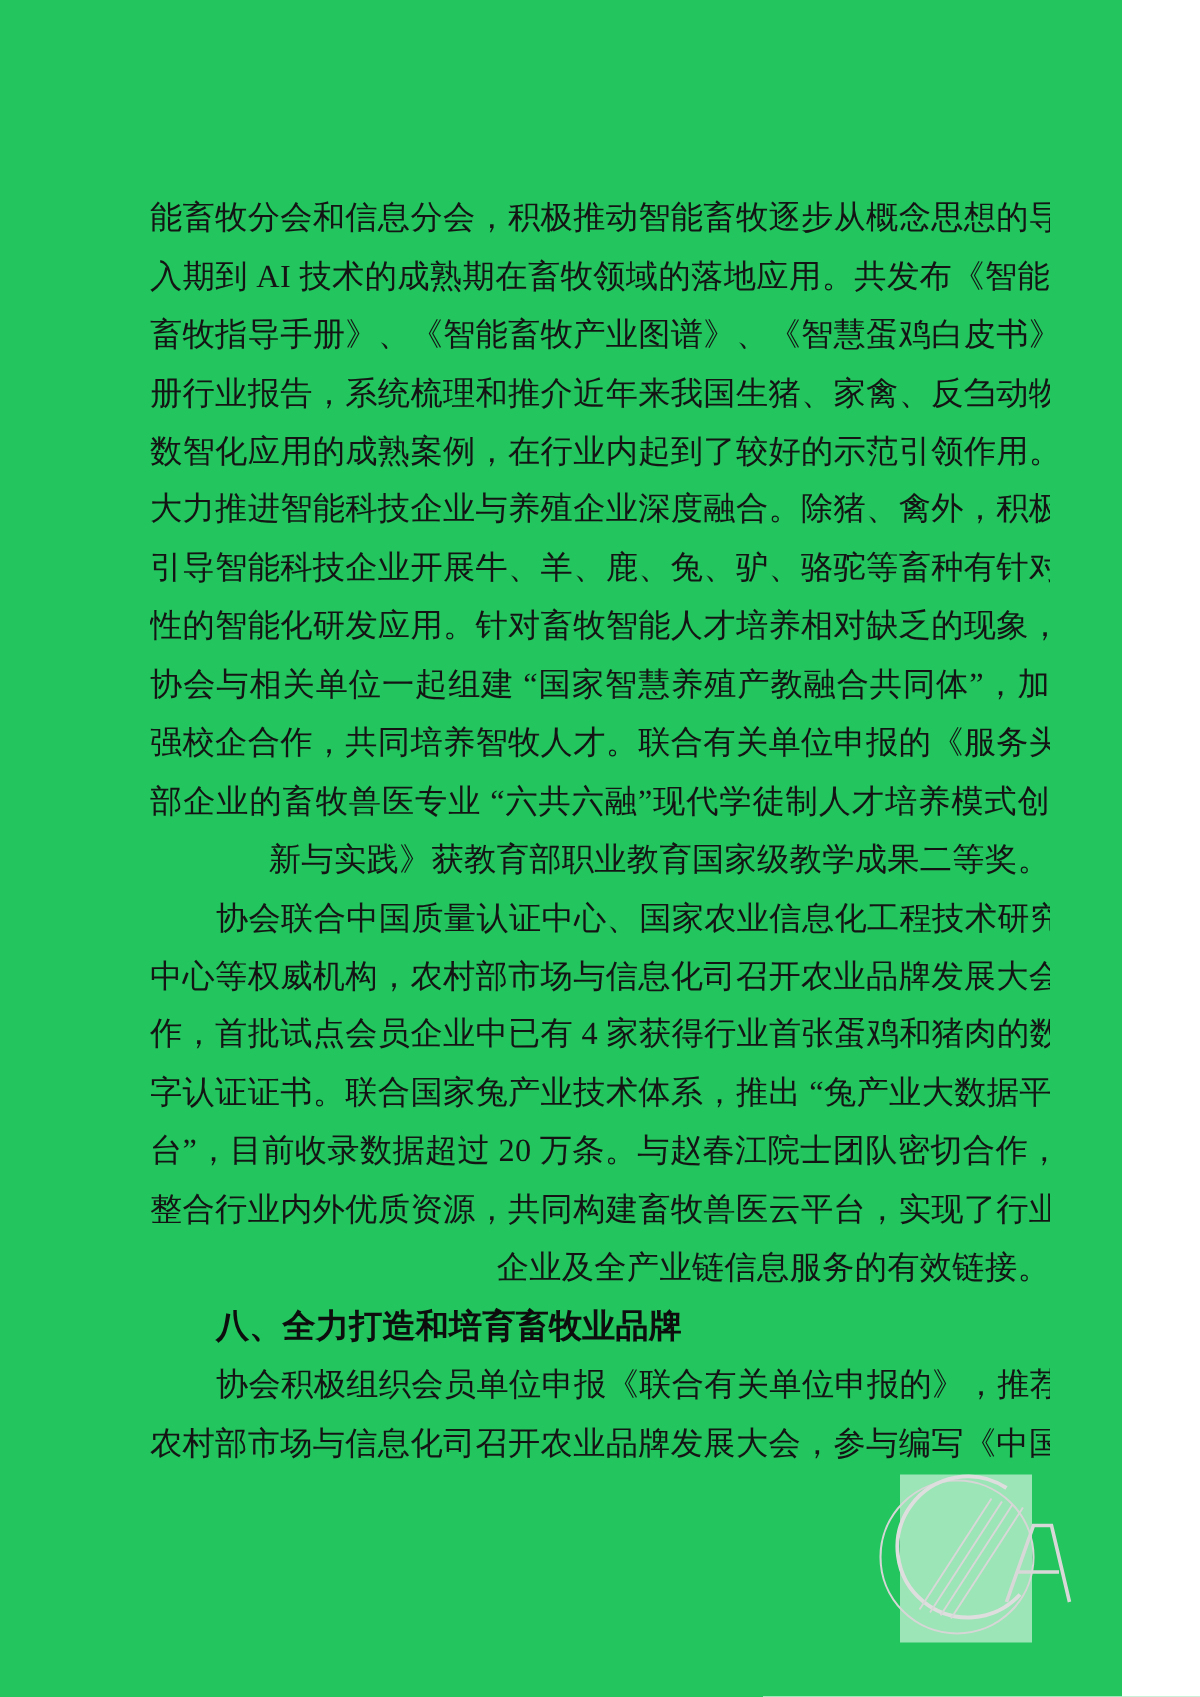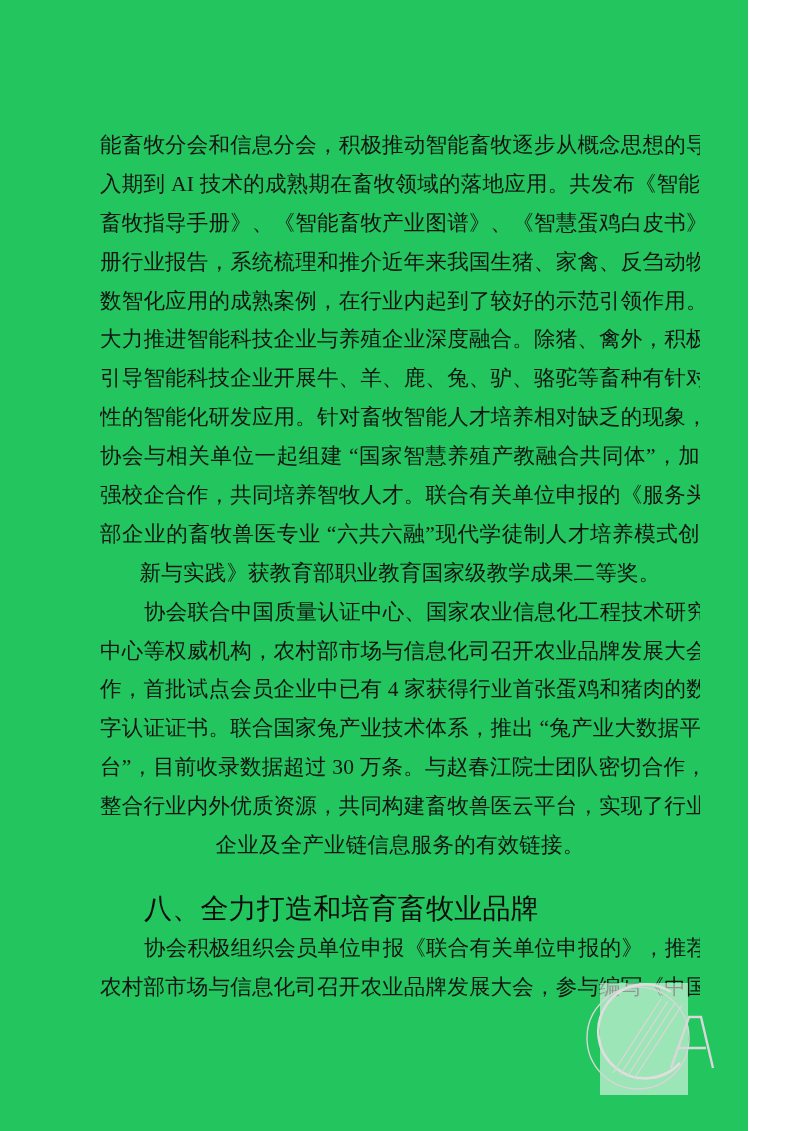--- a/index.html
+++ b/index.html
@@ -29,32 +29,31 @@
     letter-spacing: 0.2px;
     text-align: justify;
     text-align-last: justify;
     overflow: hidden;
     white-space: nowrap;
   }
   .line.indent {
     text-indent: 44px;
   }
   .line.end {
-    text-align: center;
+    text-align: right;
     text-align-last: auto;
   }
   .line.heading {
     font-family: "Liberation Sans", "DejaVu Sans", sans-serif;
-    font-weight: 400;
-    font-size: 28px;
+    font-weight: 700;
+    font-size: 22px;
     text-indent: 44px;
     text-align: left;
     text-align-last: auto;
     color: #0d0d0d;
-    margin-top: 25px;
   }
   .footer {
     position: absolute;
     left: 0;
     top: 1052px;
     width: 800px;
     text-align: center;
     font-size: 21px;
     font-family: "Liberation Serif", "DejaVu Serif", serif;
     color: #141414;
@@ -83,21 +82,21 @@
       <div class="line">引导智能科技企业开展牛、羊、鹿、兔、驴、骆驼等畜种有针对</div>
       <div class="line">性的智能化研发应用。针对畜牧智能人才培养相对缺乏的现象，</div>
       <div class="line">协会与相关单位一起组建 “国家智慧养殖产教融合共同体”，加</div>
       <div class="line">强校企合作，共同培养智牧人才。联合有关单位申报的《服务头</div>
       <div class="line">部企业的畜牧兽医专业 “六共六融”现代学徒制人才培养模式创</div>
       <div class="line end">新与实践》获教育部职业教育国家级教学成果二等奖。</div>
       <div class="line indent">协会联合中国质量认证中心、国家农业信息化工程技术研究</div>
       <div class="line">中心等权威机构，农村部市场与信息化司召开农业品牌发展大会</div>
       <div class="line">作，首批试点会员企业中已有 4 家获得行业首张蛋鸡和猪肉的数</div>
       <div class="line">字认证证书。联合国家兔产业技术体系，推出 “兔产业大数据平</div>
-      <div class="line">台”，目前收录数据超过 30 万条。与赵春江院士团队密切合作，</div>
+      <div class="line">台”，目前收录数据超过 20 万条。与赵春江院士团队密切合作，</div>
       <div class="line">整合行业内外优质资源，共同构建畜牧兽医云平台，实现了行业、</div>
       <div class="line end">企业及全产业链信息服务的有效链接。</div>
       <div class="line heading">八、全力打造和培育畜牧业品牌</div>
       <div class="line indent">协会积极组织会员单位申报《联合有关单位申报的》，推荐</div>
       <div class="line">农村部市场与信息化司召开农业品牌发展大会，参与编写《中国</div>
     </div>
 
 
   <svg class="watermark" viewBox="0 0 150 125" xmlns="http://www.w3.org/2000/svg">
 

